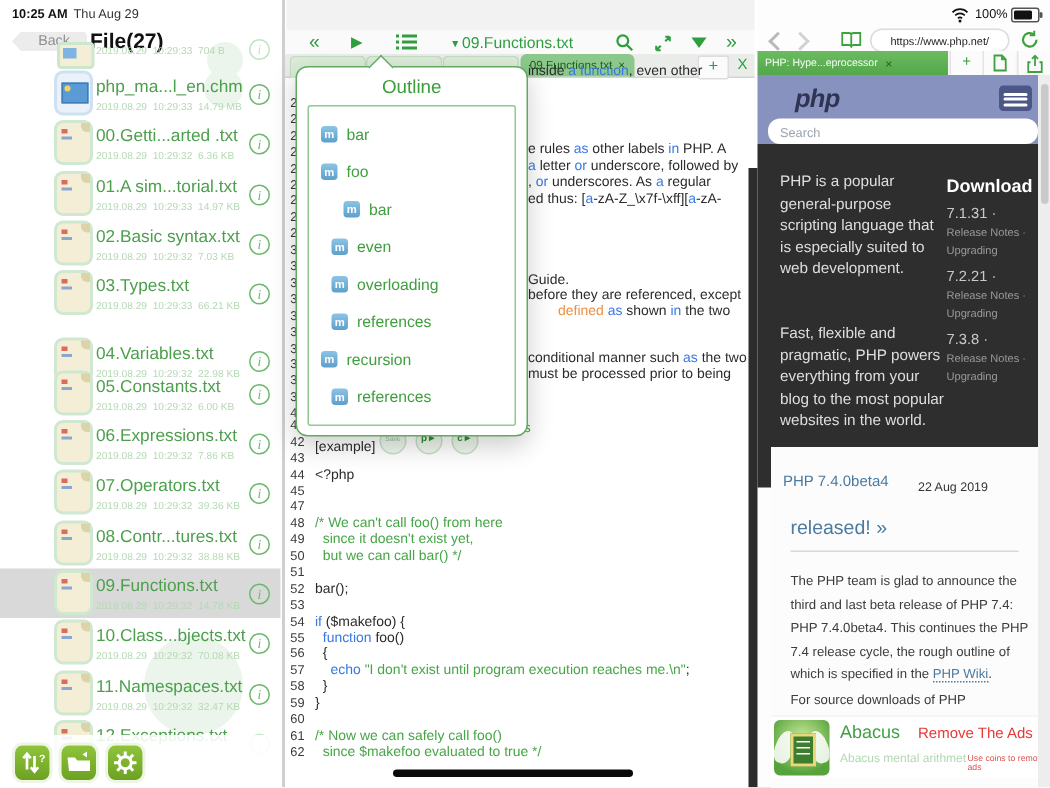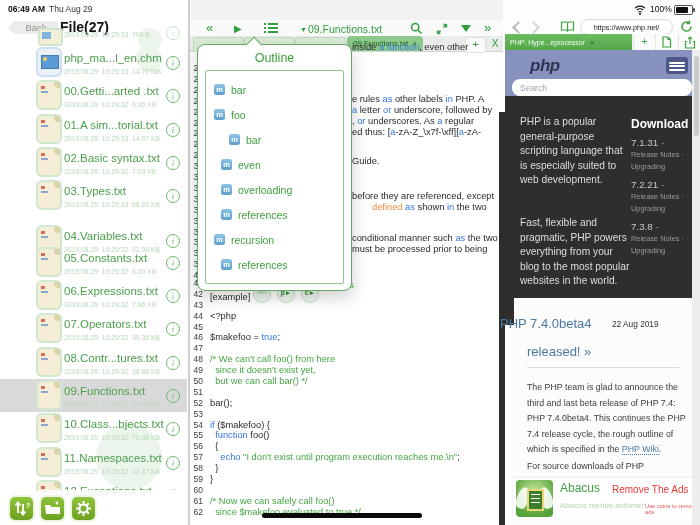--- a/index.html
+++ b/index.html
@@ -106,21 +106,21 @@
   #php-search{left:512px;top:79px;width:180px;height:17px;background:#fff;border-radius:8px;
     font-size:8.5px;color:#99a4ae;display:flex;align-items:center;padding-left:8px;box-sizing:border-box;}
   #php-dark{left:505px;top:96px;width:195px;height:229px;background:#2e2e2e;}
   .intro-p{position:absolute;left:520px;width:112px;font-size:10.2px;line-height:14.6px;color:#dedede;}
   #dl-head{left:631px;top:117px;font-size:12px;font-weight:bold;color:#fff;}
   #dl-list{left:631px;top:137px;width:64px;}
   .dl-v{font-size:9.8px;color:#c9c9c9;margin-bottom:1px;}
   .dl-s{font-size:7.4px;color:#9a9a9a;line-height:11.5px;}
   .dl-block{margin-bottom:7px;}
   #news-card{left:514px;top:298px;width:178px;height:227px;background:#fcfcfc;}
-  #news-t1{left:500px;top:316px;font-size:13px;color:#4a7aa0;}
+  #news-t1{left:522px;top:316px;font-size:10px;color:#4a7aa0;}
   #news-date{left:612px;top:319px;font-size:8.3px;color:#333;}
   #news-t2{left:527px;top:344px;font-size:13px;color:#4a7aa0;}
   #news-hr{left:527px;top:367px;width:152px;height:1px;background:#d8d8d8;}
   #news-p1{left:527px;top:380px;width:160px;font-size:8.8px;line-height:15.5px;color:#3c3c3c;}
   #news-p2{left:527px;top:459px;width:160px;font-size:8.8px;line-height:15.5px;color:#3c3c3c;}
   .plink{color:#4a7aa0;border-bottom:1px dotted #4a7aa0;}
   #ad{left:513px;top:478px;width:187px;height:41px;background:#fff;box-shadow:0 -1px 2px rgba(0,0,0,.08);}
   #ad-icon{left:516px;top:480px;width:37px;height:37px;border-radius:4px;background:radial-gradient(circle at 50% 35%,#cdeca0,#57a33b 75%);overflow:hidden;}
   #ad-icon .wing{position:absolute;top:7px;width:12px;height:22px;background:#fff;opacity:.85;border-radius:50% 50% 40% 40%;}
   #ad-icon .frame{position:absolute;left:11px;top:9px;width:13px;height:18px;border:2px solid #e8d87a;background:#3f7d2e;}
@@ -365,21 +365,21 @@
   </div>
   <div class="abs" id="tab-plus">+</div>
   <div class="abs" id="tab-closeall">X</div>
 
   <div class="abs" id="editor-content" style="left:0;top:0;">
       <div class="frag" style="top: 42px; left: 352px;"><span class="c-d">inside </span><span class="c-b">a function</span><span class="c-d">, even other</span></div>
       <div class="frag" style="top: 94px; left: 352px;"><span class="c-d">e rules </span><span class="c-b">as</span><span class="c-d"> other labels </span><span class="c-b">in</span><span class="c-d"> PHP. A</span></div>
       <div class="frag" style="top: 105px; left: 352px;"><span class="c-b">a</span><span class="c-d"> letter </span><span class="c-b">or</span><span class="c-d"> underscore, followed by</span></div>
       <div class="frag" style="top: 116px; left: 352px;"><span class="c-d">, </span><span class="c-b">or</span><span class="c-d"> underscores. As </span><span class="c-b">a</span><span class="c-d"> regular</span></div>
       <div class="frag" style="top: 127px; left: 352px;"><span class="c-d">ed thus: [</span><span class="c-b">a</span><span class="c-d">-zA-Z_\x7f-\xff][</span><span class="c-b">a</span><span class="c-d">-zA-</span></div>
-      <div class="frag" style="top: 156px; left: 352px; text-align: right;"><span class="c-d">Guide.</span></div>
+      <div class="frag" style="top: 181px; left: 352px; text-align: right;"><span class="c-d">Guide.</span></div>
       <div class="frag" style="top: 191px; left: 352px;"><span class="c-d">before they are referenced, except</span></div>
       <div class="frag" style="top: 202px; left: 352px; margin-left: 20px;"><span class="c-o">defined</span><span class="c-d"> </span><span class="c-b">as</span><span class="c-d"> shown </span><span class="c-b">in</span><span class="c-d"> the two</span></div>
       <div class="frag" style="top: 233px; left: 352px;"><span class="c-d">conditional manner such </span><span class="c-b">as</span><span class="c-d"> the two</span></div>
       <div class="frag" style="top: 244px; left: 352px;"><span class="c-d">must be processed prior to being</span></div>
       <div class="frag" style="top: 280px; left: 344px;"><span class="c-g">ns</span></div>
     </div>
   <div class="abs" id="upper-gutter" style="left:0;top:0;">
       <div class="gnum" style="top: 63px;">21</div>
       <div class="gnum" style="top: 73.9px;">22</div>
       <div class="gnum" style="top: 84.8px;">23</div>
@@ -416,24 +416,20 @@
       </div>
       <div class="crow">
         <span class="lnum">44</span>
         <span class="ctext"><span class="c-d">&lt;?php</span></span>
       </div>
       <div class="crow">
         <span class="lnum">45</span>
         <span class="ctext"></span>
       </div>
       <div class="crow">
-        <span class="lnum">46</span>
-        <span class="ctext"><span class="c-d">$makefoo = </span><span class="c-b">true</span><span class="c-d">;</span></span>
-      </div>
-      <div class="crow">
         <span class="lnum">47</span>
         <span class="ctext"></span>
       </div>
       <div class="crow">
         <span class="lnum">48</span>
         <span class="ctext"><span class="c-g">/* We can't call foo() from here</span></span>
       </div>
       <div class="crow">
         <span class="lnum">49</span>
         <span class="ctext"><span class="c-g">  since it doesn't exist yet,</span></span>
@@ -623,21 +619,21 @@
   </div>
   <div class="abs" id="ad-title">Abacus</div>
   <div class="abs" id="ad-remove">Remove The Ads</div>
   <div class="abs" id="ad-sub">Abacus mental arithmet</div>
   <div class="abs" id="ad-coins">Use coins to remove ads</div>
 
   <div class="abs" id="br-scroll"></div>
   <div class="abs" id="br-thumb"></div>
 
   <div class="abs" id="statusbar">
-    <span class="abs st-time">06:49 AM</span>
+    <span class="abs st-time">10:25 AM</span>
     <span class="abs st-date">Thu Aug 29</span>
     <span class="abs wifi">
       <svg width="12" height="10" viewBox="0 0 12 10" fill="none" stroke="#111" stroke-width="1.1">
         <path d="M1 3.2 a7 7 0 0 1 10 0"></path>
           <path d="M2.8 5.2 a4.6 4.6 0 0 1 6.4 0"></path>
           <path d="M4.6 7.2 a2.2 2.2 0 0 1 2.8 0"></path>
       </svg>
       <i style="position:absolute;left:5px;top:8px;width:2px;height:2px;background:#111;border-radius:50%;"></i>
     </span>
     <span class="abs st-batt-pct">100%</span>

